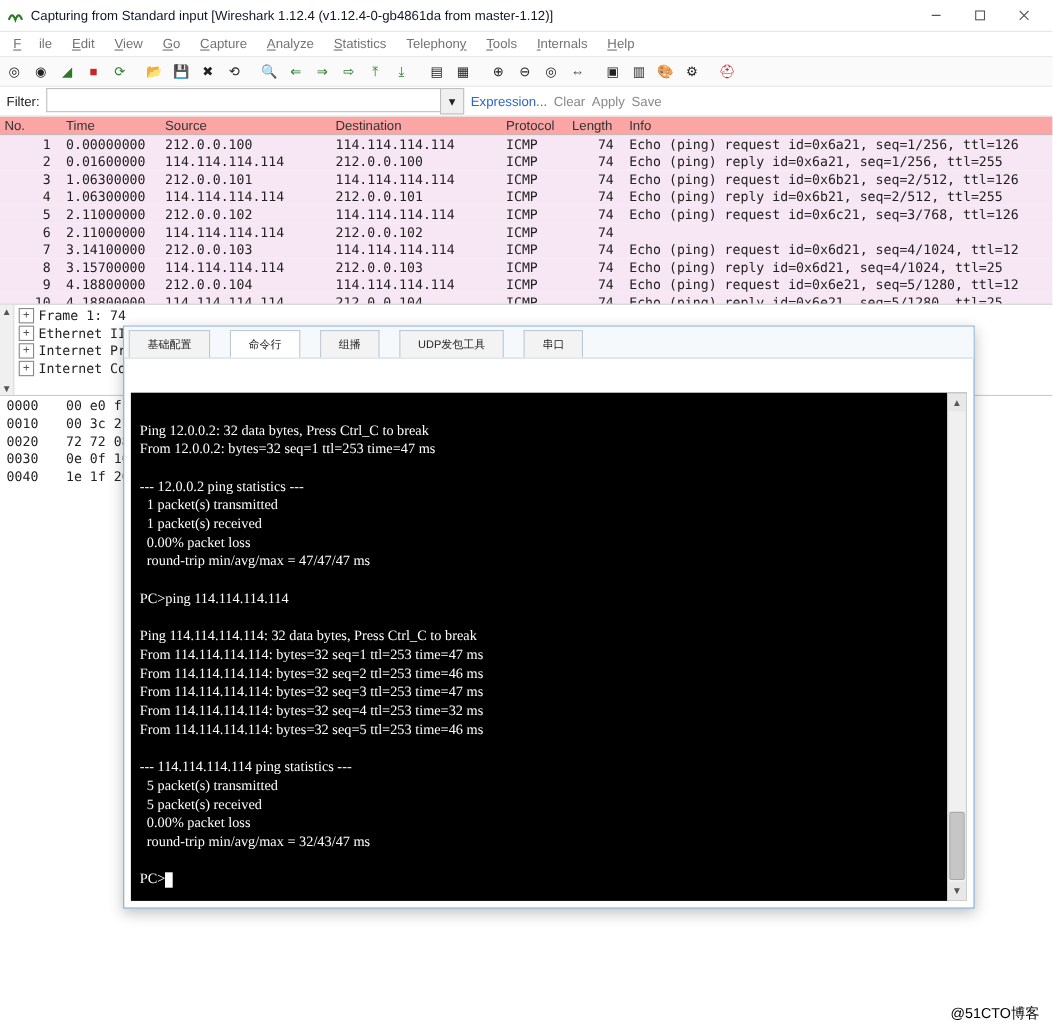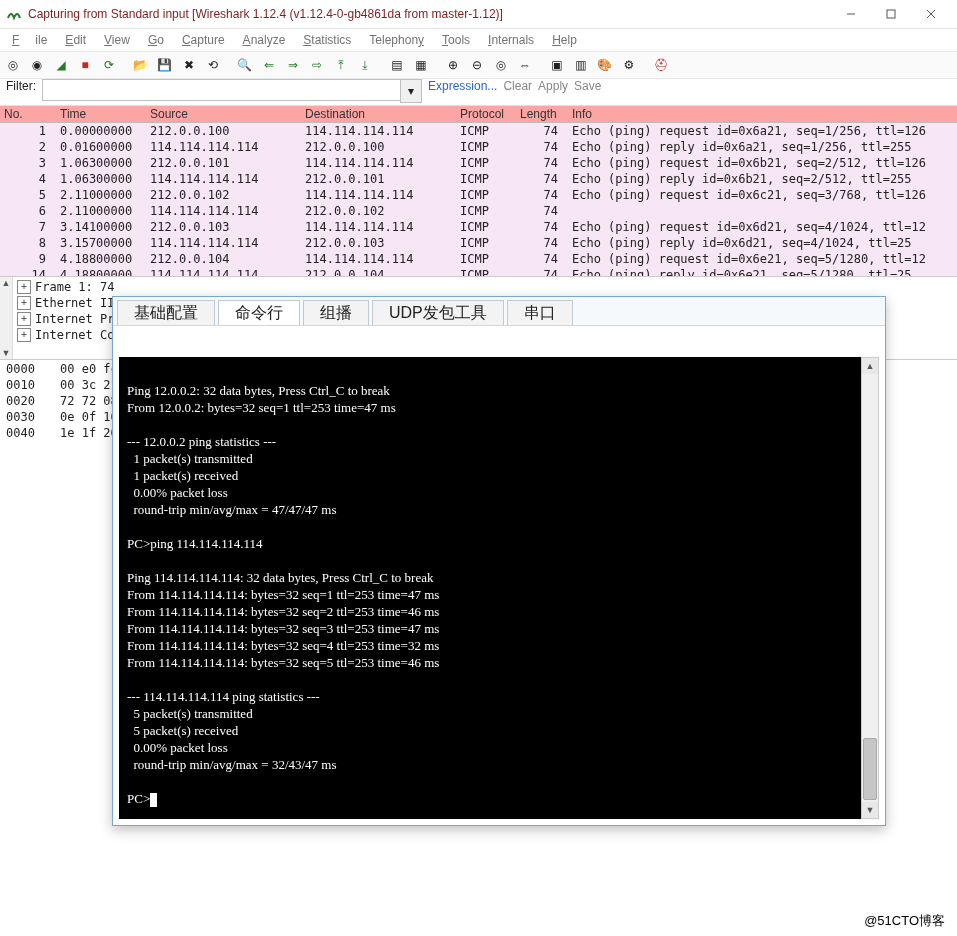--- a/index.html
+++ b/index.html
@@ -1,27 +1,27 @@
 <!DOCTYPE html>
 <html><head>
 <meta charset="utf-8">
 <style>
   html,body{margin:0;padding:0;font-family:"Segoe UI",Tahoma,Arial,sans-serif;font-size:12px;color:#222;background:#fff;overflow:hidden}
   .titlebar{height:28px;display:flex;align-items:center;padding:0 6px;background:#fff;border-bottom:1px solid #e5e5e5}
   .titlebar .wicon{width:16px;height:16px;margin-right:6px;display:inline-flex;align-items:center;justify-content:center;color:#2a7a2a;font-weight:bold}
-  .titlebar .title{flex:1;font-size:12px;color:#7f1d1d;white-space:nowrap;overflow:hidden}
+  .titlebar .title{flex:1;font-size:12px;color:#0f172a;white-space:nowrap;overflow:hidden}
   .titlebar .winbtns{display:flex;gap:0}
   .titlebar .winbtn{width:40px;height:24px;display:flex;align-items:center;justify-content:center;color:#666}
   .menubar{height:22px;display:flex;align-items:center;gap:2px;padding:0 4px}
   .menubar span{padding:2px 8px;font-size:12px;color:#737373}
   .menubar span u{text-decoration:underline}
   .toolbar{height:26px;display:flex;align-items:center;gap:2px;padding:0 2px;border-top:1px solid #e8e8e8;border-bottom:1px solid #e8e8e8;background:#fafafa}
   .tbtn{width:20px;height:20px;display:flex;align-items:center;justify-content:center;border:1px solid transparent;border-radius:2px;font-size:12px}
   .tsep{width:6px}
-  .filterbar{height:26px;display:flex;align-items:flex-start;gap:6px;padding:0 6px;border-bottom:1px solid #e0e0e0}
+  .filterbar{height:26px;display:flex;align-items:center;gap:6px;padding:0 6px;border-bottom:1px solid #e0e0e0}
   .filterbar .flabel{font-size:12px}
   .filterbar .finputwrap{flex:0 0 380px;display:flex}
   .filterbar input{flex:1;height:20px;border:1px solid #bfbfbf;border-right:none;padding:0 4px;font-size:12px}
   .filterbar .fdrop{width:20px;height:22px;border:1px solid #bfbfbf;display:flex;align-items:center;justify-content:center;background:#f0f0f0}
   .filterbar .flink{color:#2a66c8;cursor:pointer}
   .filterbar .fbtn{color:#888}
 
   .pktlist{height:170px;overflow:hidden;font-family:"DejaVu Sans Mono","Consolas",monospace;font-size:12px}
   .plhdr,.plrow{display:grid;grid-template-columns:56px 90px 155px 155px 60px 52px 1fr;align-items:center;height:16px}
   .plhdr{background:#fca5a5;border-bottom:1px solid #bbb;color:#333;font-family:Liberation Sans, sans-serif}
@@ -47,21 +47,21 @@
 
   .watermark{position:absolute;right:12px;bottom:6px;color:#000000;font-size:13px}
 
   
   .pc2{position:absolute;left:112px;top:296px;width:772px;height:528px;background:#fff;border:1px solid #7aa7cf;box-shadow:0 4px 12px rgba(0,0,0,.25)}
   .pc2 .tb{height:26px;background:linear-gradient(#eaf3fb,#d6e7f7);display:flex;align-items:center;padding:0 4px;border-bottom:1px solid #a7c2db}
   .pc2 .tb .picon{width:16px;height:16px;margin-right:4px;color:#2a66c8}
   .pc2 .tb .ptitle{flex:1;font-size:12px;font-weight:bold;color:#2a4d7a}
   .pc2 .tb .pbtn{width:24px;height:18px;margin-left:2px;border:1px solid #98b4cf;background:linear-gradient(#fdfefe,#e3edf6);display:flex;align-items:center;justify-content:center;font-size:11px;color:#37597e;border-radius:2px}
   .pc2 .tabs{height:28px;display:flex;align-items:flex-end;padding:0 4px;background:#f6f9fc;border-bottom:1px solid #cfd8e0}
-  .pc2 .tab{height:24px;padding:0 16px;display:flex;align-items:center;border:1px solid #bfc9d2;border-bottom:none;background:#f3f3f3;margin-right:3px;font-size:16px}
+  .pc2 .tab{height:24px;padding:0 16px;display:flex;align-items:center;border:1px solid #bfc9d2;border-bottom:none;background:#f3f3f3;margin-right:18px;font-size:10px}
   .pc2 .tab.active{background:#fff}
   .pc2 .term{position:absolute;left:6px;right:6px;top:60px;bottom:6px;background:#000;color:#fff;font-family:Liberation Serif, serif;font-size:13px;padding:8px;overflow:hidden;white-space:pre;line-height:17px}
   .pc2 .term .cursor{display:inline-block;width:7px;height:14px;background:#fff;vertical-align:middle}
   .pc2 .vscroll{position:absolute;right:6px;top:60px;bottom:6px;width:16px;background:#f0f0f0;border:1px solid #ccc;display:flex;flex-direction:column}
   .pc2 .vscroll .vbtn{height:16px;display:flex;align-items:center;justify-content:center;font-size:9px;color:#555;background:#e8e8e8}
   .pc2 .vscroll .vtrack{flex:1;position:relative}
   .pc2 .vscroll .vthumb{position:absolute;left:1px;right:1px;bottom:2px;height:60px;background:#c6c6c6;border:1px solid #aaa;border-radius:2px}
 
   svg{display:block}
 </style>
@@ -241,21 +241,21 @@
       <div class="plrow req">
         <div class="num">9</div>
         <div>4.18800000</div>
         <div>212.0.0.104</div>
         <div>114.114.114.114</div>
         <div>ICMP</div>
         <div class="num">74</div>
         <div>Echo (ping) request  id=0x6e21, seq=5/1280, ttl=12</div>
       </div>
       <div class="plrow rep">
-        <div class="num">14</div>
+        <div class="num">10</div>
         <div>4.18800000</div>
         <div>114.114.114.114</div>
         <div>212.0.0.104</div>
         <div>ICMP</div>
         <div class="num">74</div>
         <div>Echo (ping) reply    id=0x6e21, seq=5/1280, ttl=25</div>
       </div>
     </div>
 </div>
 

